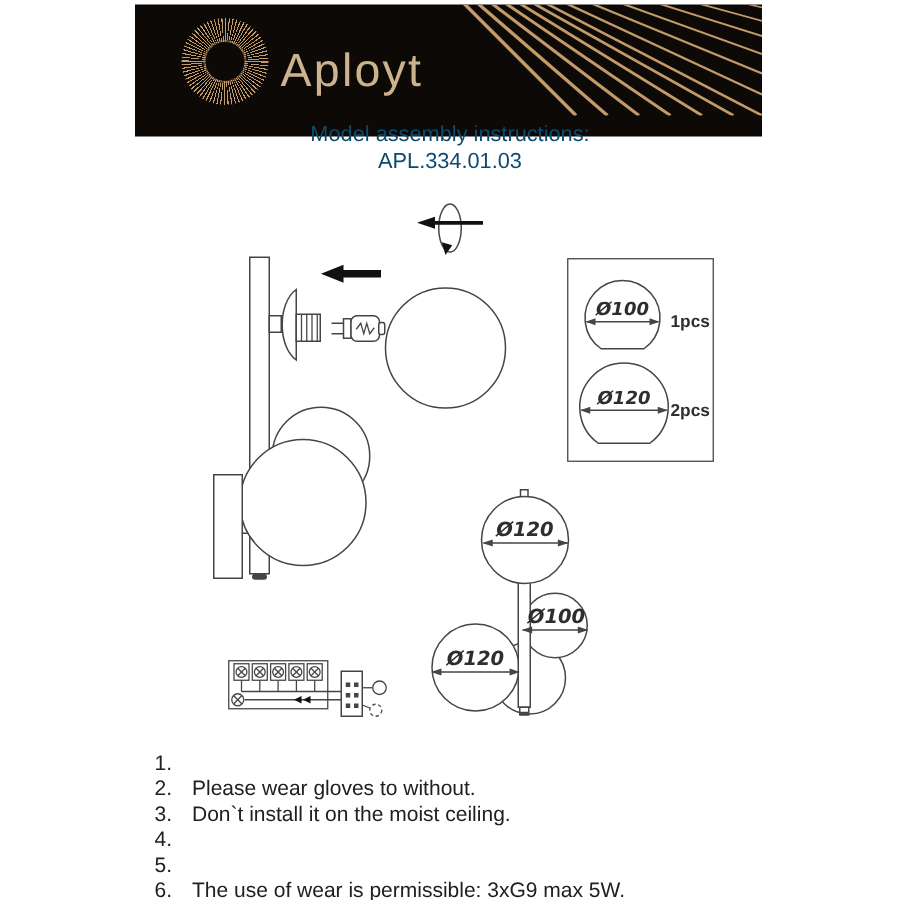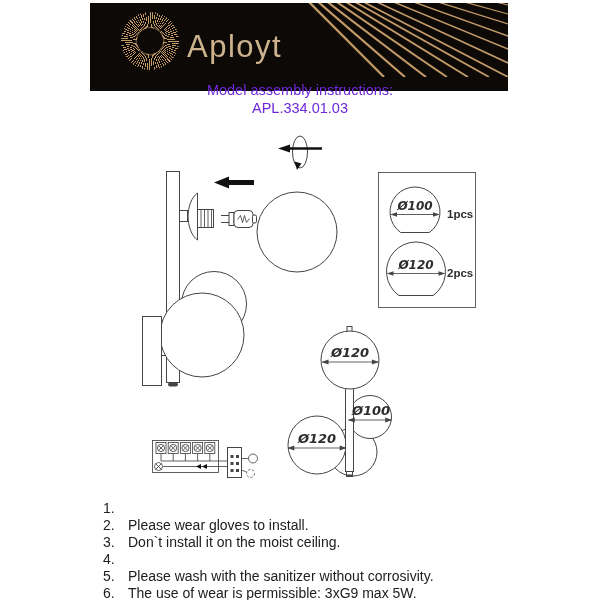--- a/index.html
+++ b/index.html
@@ -15,21 +15,21 @@
   .sunburst::after{content:"";position:absolute;left:50%;top:50%;transform:translate(-50%,-50%);
             width:26px;height:26px;border-radius:50%;background:var(--banner_bg,#0c0906);
             box-shadow:0 0 0 1.5px rgba(195,154,104,.45)}
   .brand{position:absolute;left:97px;top:0;height:100%;display:flex;align-items:center;
          font-size:31px;letter-spacing:1.5px;font-weight:400;color:var(--brand_text,#ccb28d)}
   .rays{position:absolute;left:0;top:0}
   .rays line{stroke:var(--gold,#c39a68)}
 
   
   .title,.model{position:absolute;left:0;width:600px;text-align:center;
-                font-size:14.5px;font-weight:500;color:#6d28d9}
+                font-size:14.5px;font-weight:500;color:#0c4a6e}
   .title{top:82px}
   .model{top:100px}
 
   
   .diagram{position:absolute;left:0;top:0}
   .s{stroke:var(--line,#454545);fill:none;stroke-width:1}
   .sw{stroke:var(--line,#454545);fill:#fff;stroke-width:1}
   .f{fill:var(--line,#454545);stroke:none}
   .af{fill:var(--arrow,#111);stroke:none}
   .as{stroke:var(--arrow,#111);fill:none}
@@ -227,32 +227,31 @@
       </g>
     </g>
   </svg>
 
   <div class="instructions">
     <div class="row">
       <span class="num">1.</span>
     </div>
     <div class="row">
       <span class="num">2.</span>
-      <span class="txt">Please wear gloves to install.</span>
+      <span class="txt">Please wear gloves to without.</span>
     </div>
     <div class="row">
       <span class="num">3.</span>
       <span class="txt">Don`t install it on the moist ceiling.</span>
     </div>
     <div class="row">
       <span class="num">4.</span>
     </div>
     <div class="row">
       <span class="num">5.</span>
-      <span class="txt">Please wash with the sanitizer without corrosivity.</span>
     </div>
     <div class="row">
       <span class="num">6.</span>
       <span class="txt">The use of wear is permissible: 3xG9 max 5W.</span>
     </div>
   </div>
 
 </div>
 
 </body></html>

